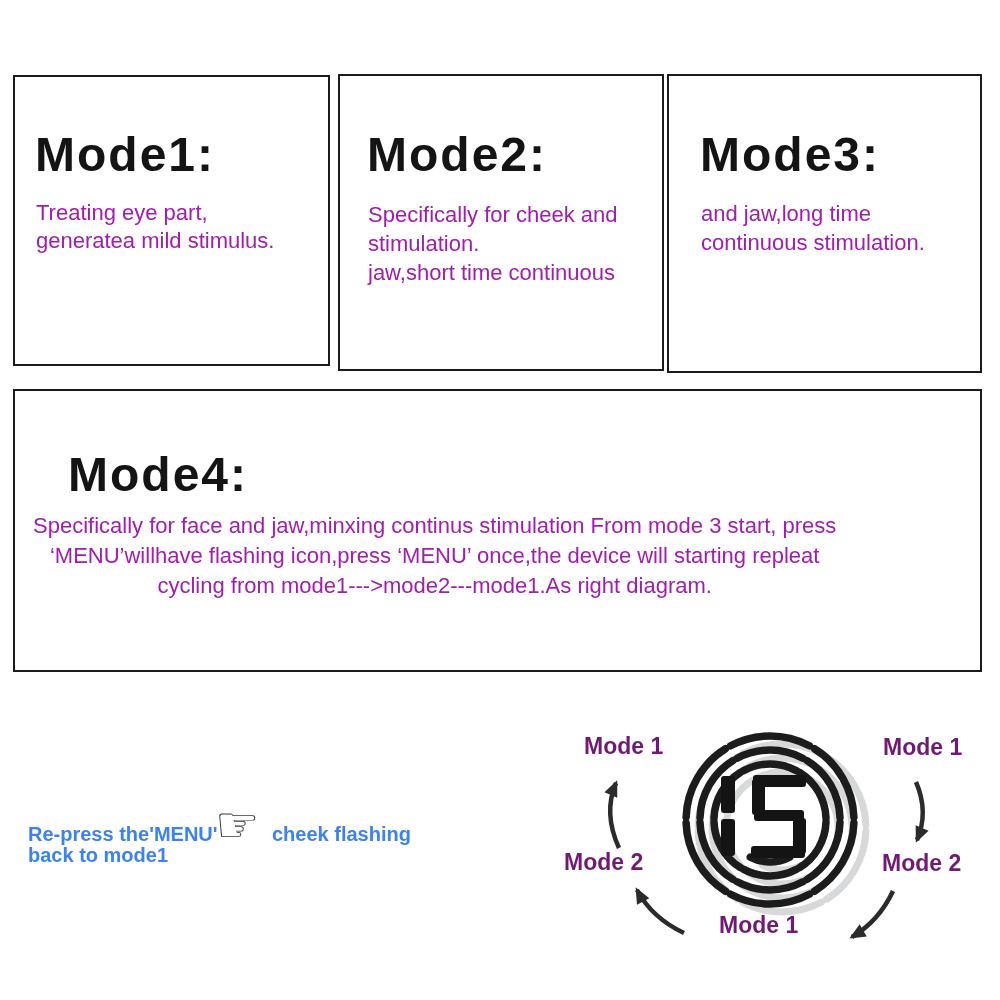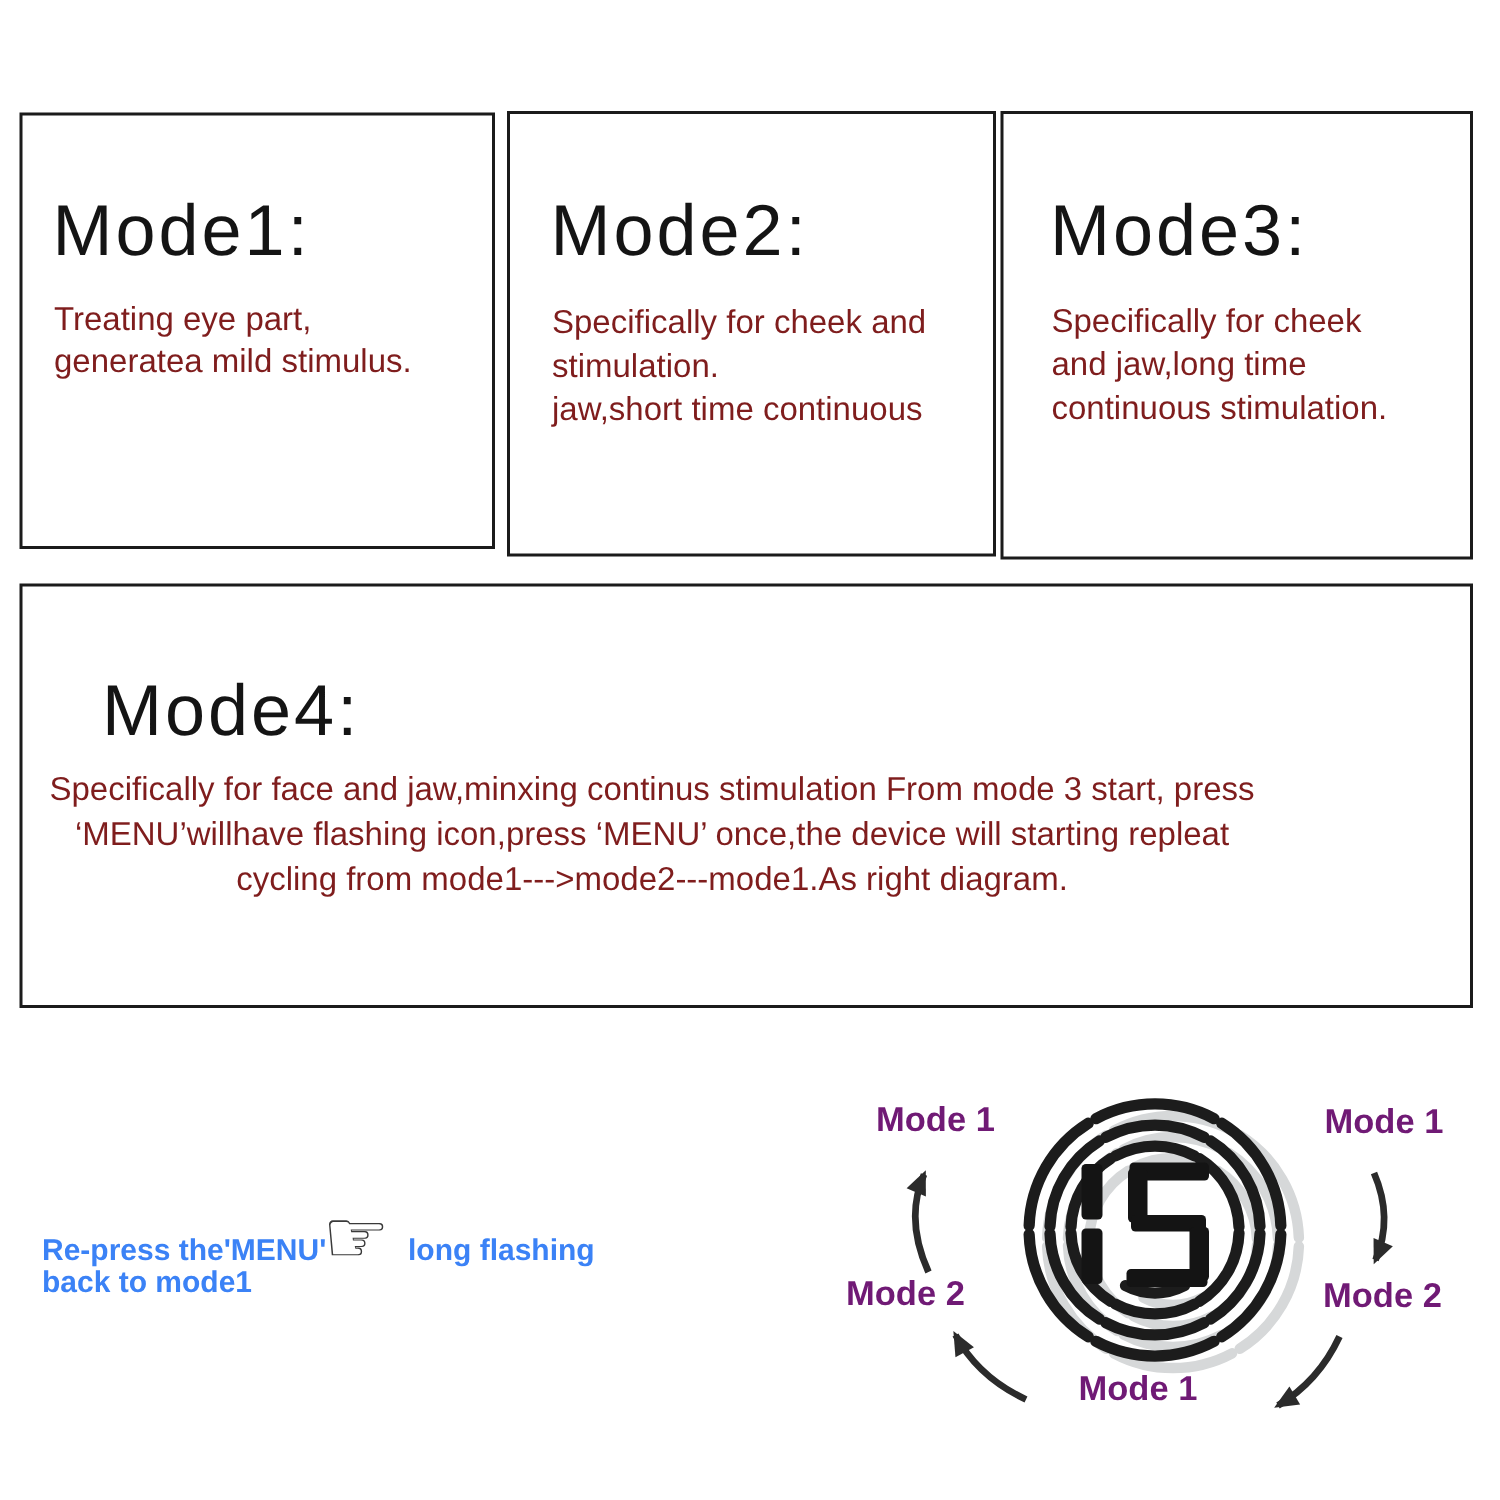--- a/index.html
+++ b/index.html
@@ -6,28 +6,28 @@
   .canvas{
     position:relative;width:1000px;height:1000px;background:#ffffff;
     font-family:"Liberation Sans","DejaVu Sans",sans-serif;color:#1a1a1a;overflow:hidden;
   }
   .card{position:absolute;background:#ffffff;border:2px solid #1b1b1b;}
   #card1{left:13px;top:75px;width:313px;height:287px;}
   #card2{left:338px;top:74px;width:322px;height:293px;}
   #card3{left:667px;top:74px;width:311px;height:295px;}
   #card4{left:13px;top:389px;width:965px;height:279px;}
   .card h2{
-    position:absolute;margin:0;font-size:48px;font-weight:normal;
+    position:absolute;margin:0;font-size:48px;font-weight:bold;
     letter-spacing:2px;color:#141414;white-space:nowrap;
   }
   #card1 h2{left:20px;top:50px;}
   #card2 h2{left:27px;top:51px;text-align:right;}
   #card3 h2{left:31px;top:51px;}
   #card4 h2{left:17px;top:56px;margin-left:36px;}
-  .card p{position:absolute;margin:0;font-size:22px;line-height:29px;color:#7f1d1d;white-space:nowrap;}
+  .card p{position:absolute;margin:0;font-size:22px;line-height:29px;color:#a21caf;white-space:nowrap;}
   #card1 p{left:21px;top:122px;line-height:28px;}
   #card2 p{left:28px;top:124px;}
   #card3 p{left:32px;top:123px;}
   #card4 p{left:18px;top:120px;line-height:30px;text-align:center;}
   .dline{display:block;}
 
   .mode-label{position:absolute;font-size:23px;font-weight:bold;color:#701a75;white-space:nowrap;}
   #lbl-tl{left:584px;top:733px;}
   #lbl-tr{left:883px;top:734px;}
   #lbl-l{left:564px;top:849px;}
@@ -63,38 +63,37 @@
     <p>
         <span class="dline">Specifically for cheek and</span>
         <span class="dline">stimulation.</span>
         <span class="dline">jaw,short time continuous</span>
       </p>
   </section>
 
   <section class="card" id="card3">
     <h2>Mode3:</h2>
     <p>
-        <span class="dline">Specifically for cheek</span>
         <span class="dline">and jaw,long time</span>
         <span class="dline">continuous stimulation.</span>
       </p>
   </section>
 
   <section class="card" id="card4">
     <h2>Mode4:</h2>
     <p>
         <span class="dline">Specifically for face and jaw,minxing continus stimulation From mode 3 start, press</span>
         <span class="dline">‘MENU’willhave flashing icon,press ‘MENU’ once,the device will starting repleat</span>
         <span class="dline">cycling from mode1---&gt;mode2---mode1.As right diagram.</span>
       </p>
   </section>
 
   <span class="note-text" id="note-l1a">Re-press the'MENU'</span>
   <span class="hand-icon">☞</span>
-  <span class="note-text" id="note-l1b">long flashing</span>
+  <span class="note-text" id="note-l1b">cheek flashing</span>
   <span class="note-text" id="note-l2">back to mode1</span>
 
   <span class="mode-label" id="lbl-tl">Mode 1</span>
   <span class="mode-label" id="lbl-tr">Mode 1</span>
   <span class="mode-label" id="lbl-l">Mode 2</span>
   <span class="mode-label" id="lbl-r">Mode 2</span>
   <span class="mode-label" id="lbl-b">Mode 1</span>
 
   <svg class="diagram-svg" viewBox="540 690 460 320">
     <title>15</title>

